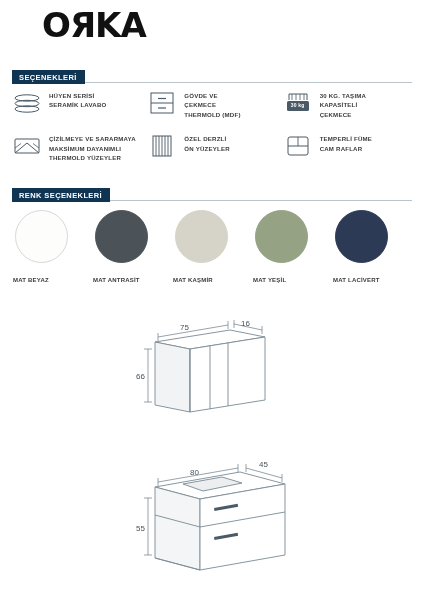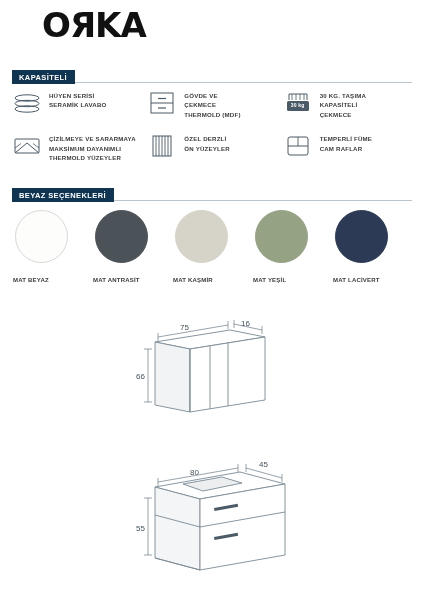--- a/index.html
+++ b/index.html
@@ -151,21 +151,21 @@
 </style>
 </head>
 <body>
 
 <div class="logo-wrap">
   <span class="logo-text">OЯKA</span>
 </div>
 
 <div class="sect" style="top:70px;">
   <div class="sect-head">
-    <div class="tab">KAPASİTELİ</div>
+    <div class="tab">SEÇENEKLERİ</div>
     <div class="rule"></div>
   </div>
 </div>
 
 <div class="features">
 
   <div class="feat">
     <span class="ico">
       <svg width="30" height="26" viewBox="0 0 30 26">
         <ellipse cx="15" cy="8" rx="12" ry="3.2" fill="none" stroke="#4a5a66" stroke-width="1"></ellipse>
@@ -246,21 +246,21 @@
       </svg>
     </span>
     <span class="txt">TEMPERLİ FÜME
 CAM RAFLAR</span>
   </div>
 
 </div>
 
 <div class="sect" style="top:188px;">
   <div class="sect-head">
-    <div class="tab">BEYAZ SEÇENEKLERİ</div>
+    <div class="tab">RENK SEÇENEKLERİ</div>
     <div class="rule"></div>
   </div>
 </div>
 
 <div class="colors">
 
   <div class="color-cell">
     <div class="swatch" style="background:#fdfdfc;border:1px solid #d8d8d8;box-sizing:border-box;"></div>
     <div class="swatch-label">MAT BEYAZ</div>
   </div>

